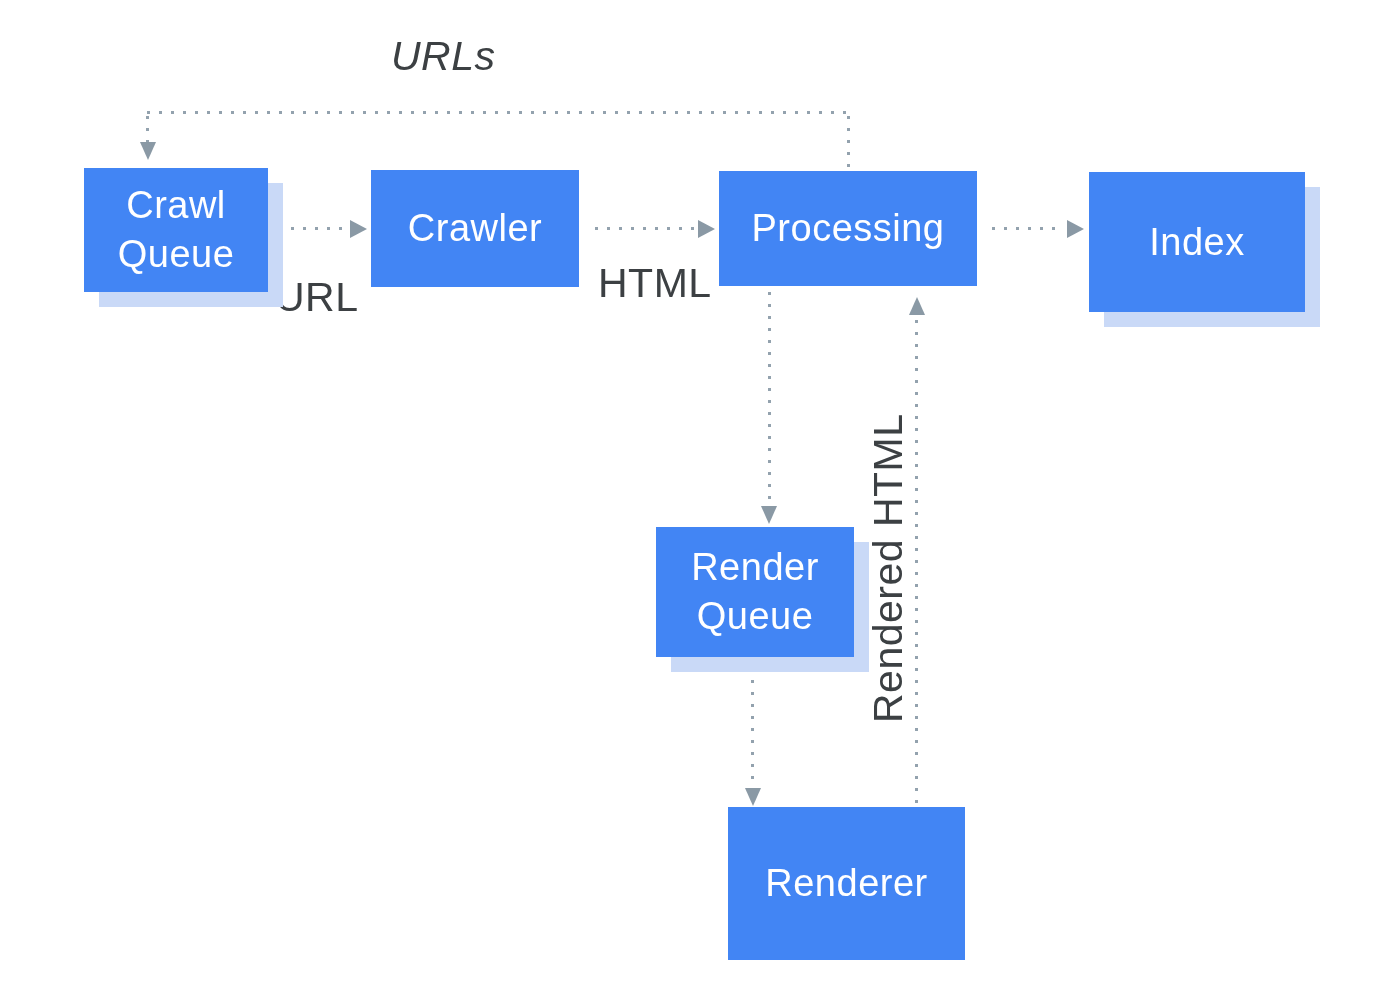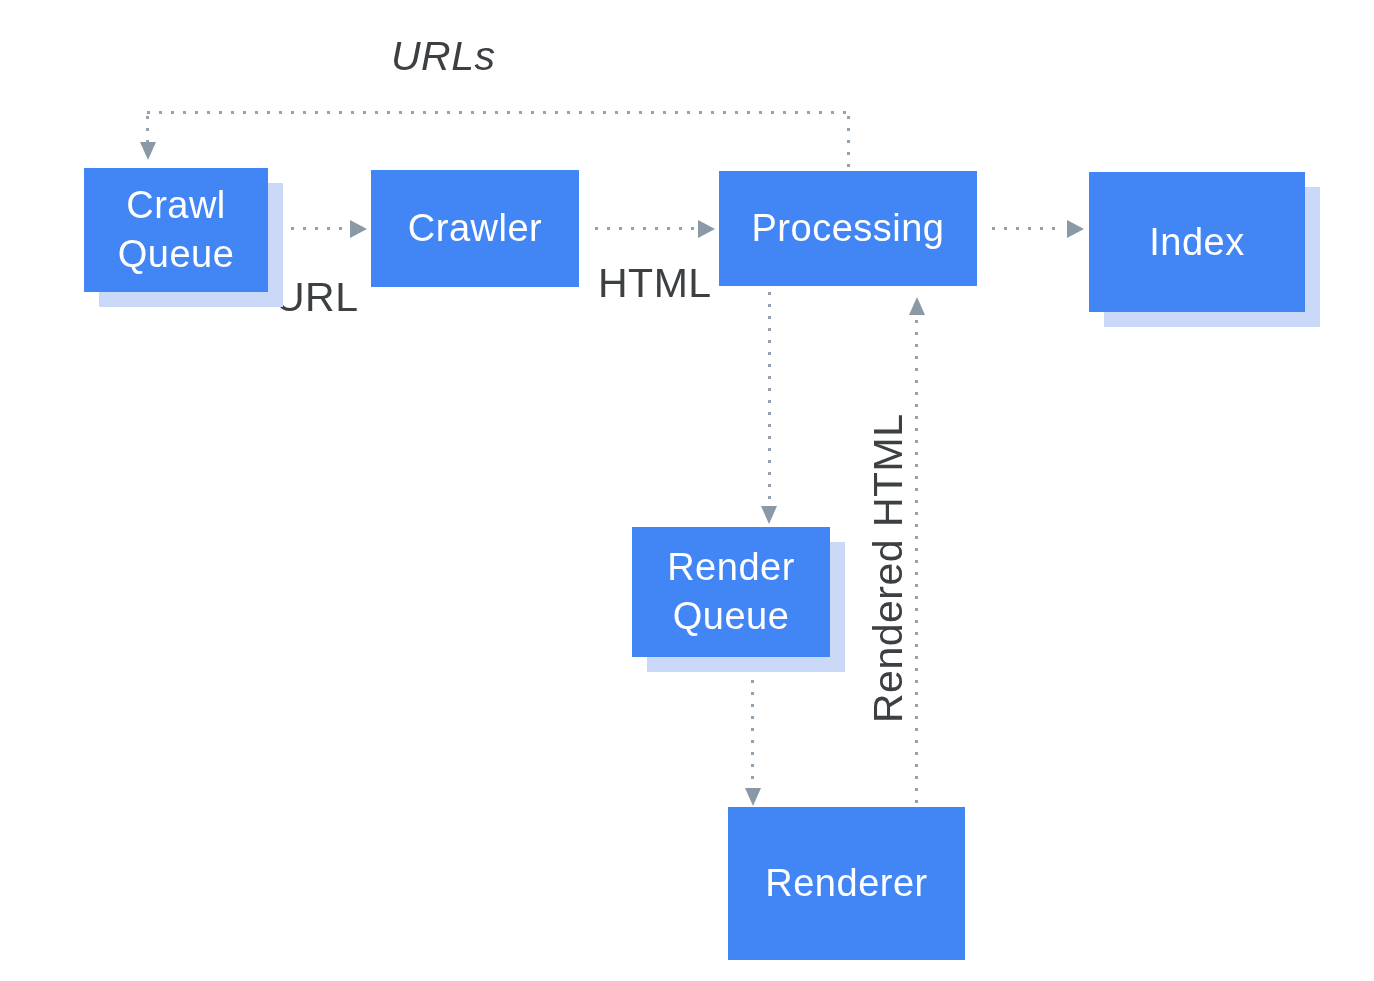--- a/index.html
+++ b/index.html
@@ -36,21 +36,21 @@
     font-size: 38px;
     line-height: 1.28;
     letter-spacing: 0.5px;
   }
   .node.has-shadow { box-shadow: 15px 15px 0 0 var(--node-shadow); }
 
   .node-crawl-queue  { left:  48px; top: 168px; width: 184px; height: 124px; margin-left: 36px; }
   .node-crawler      { left: 371px; top: 170px; width: 208px; height: 117px; }
   .node-processing   { left: 719px; top: 171px; width: 258px; height: 115px; }
   .node-index        { left:1089px; top: 172px; width: 216px; height: 140px; }
-  .node-render-queue { left: 632px; top: 527px; width: 198px; height: 130px; }
+  .node-render-queue { left: 656px; top: 527px; width: 198px; height: 130px; }
   .node-renderer     { left: 728px; top: 807px; width: 237px; height: 153px; }
 
   
   .hline {
     position: absolute;
     height: 3px;
     background-image: repeating-linear-gradient(to right,
       var(--arrow-gray) 0 3px, transparent 3px 12px);
   }
   .vline {

